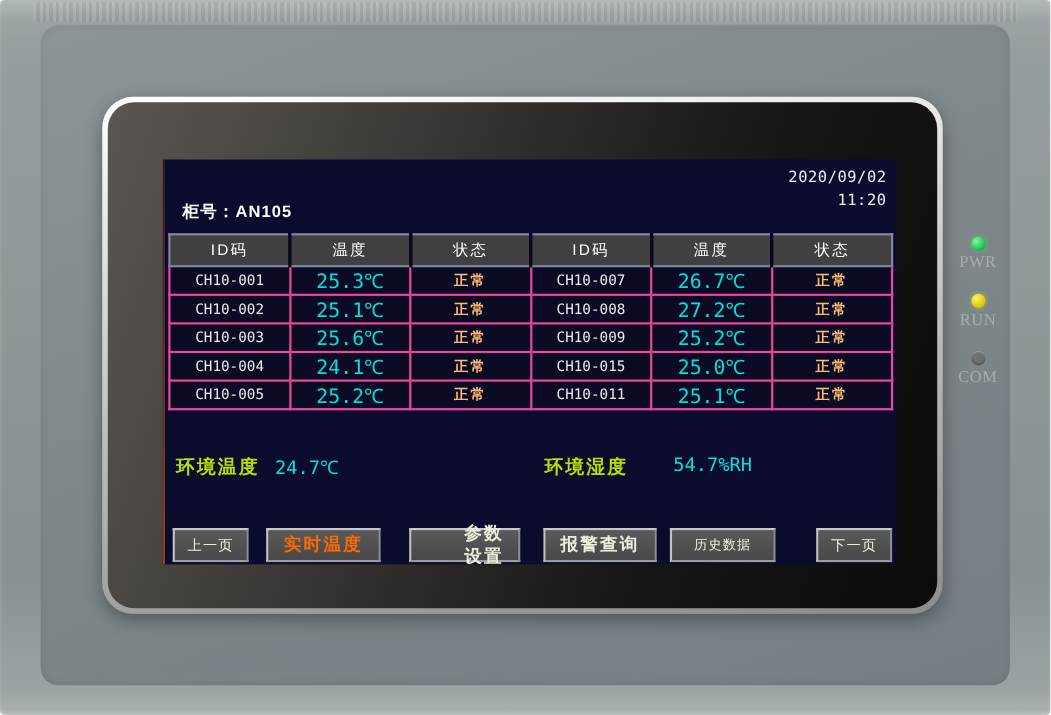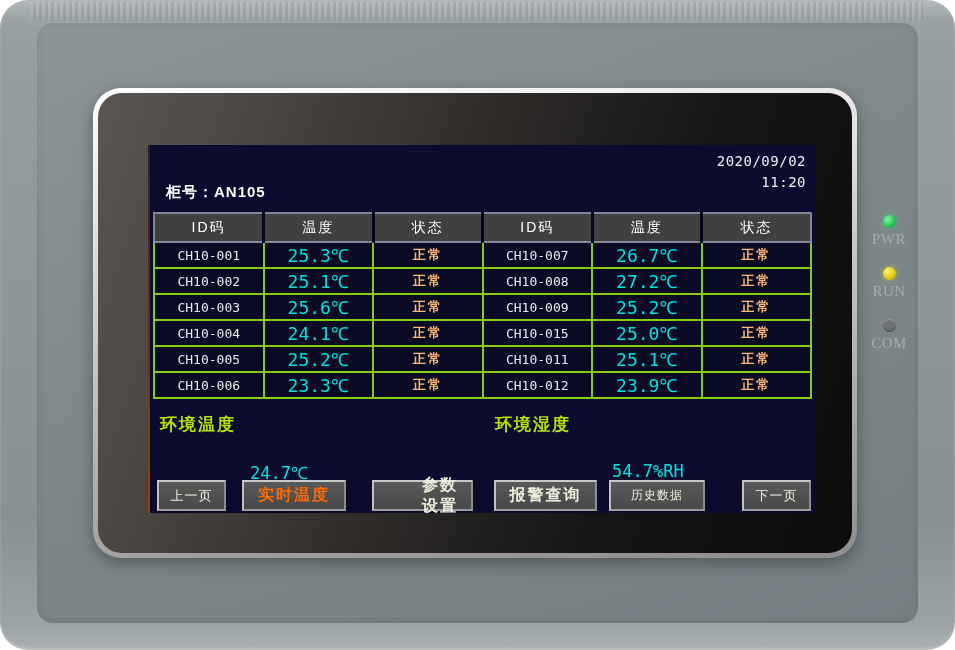--- a/index.html
+++ b/index.html
@@ -3,21 +3,21 @@
 <meta charset="utf-8">
 <style>
   html,body { margin:0; padding:0; }
   body {
     width:955px; height:650px; position:relative; background:#ffffff;
     font-family:"Liberation Sans","DejaVu Sans",sans-serif;
     -webkit-font-smoothing:antialiased;
   }
   
   .device {
-    position:absolute; inset:0; border-radius:28px; overflow:hidden;
+    position:absolute; inset:0; border-radius:4px; overflow:hidden;
     background:linear-gradient(180deg,#b3b9ba 0%,#9ba3a4 3%,#949d9f 8%,#8e9899 45%,#879194 80%,#9aa3a4 96%,#aab1b2 100%);
     box-shadow: inset 0 -2px 3px rgba(255,255,255,0.25);
   }
   .device::before { 
     content:""; position:absolute; left:30px; right:30px; top:2px; height:18px;
     background:repeating-linear-gradient(90deg, rgba(255,255,255,0.07) 0 3px, rgba(0,0,0,0.05) 3px 6px);
   }
   .face {
     position:absolute; left:37px; top:22px; width:881px; height:601px; border-radius:16px;
     background:linear-gradient(160deg,#8c9699 0%,#7f898c 45%,#747f83 100%);
@@ -57,31 +57,31 @@
     border-collapse:collapse; table-layout:fixed;
   }
   .data-table th {
     background:#404040; color:#ffffff; font-size:14px; font-weight:normal;
     height:25px; border:2px solid #84879a; border-left:3px solid #06061c; border-right:3px solid #06061c;
     letter-spacing:2px;
   }
   .data-table th:first-child { border-left:2px solid #84879a; }
   .data-table th:last-child  { border-right:2px solid #84879a; }
   .data-table td {
-    border:2px solid #84cc16; height:23px; text-align:center; padding:0;
+    border:2px solid #ec4899; height:23px; text-align:center; padding:0;
     background:#0a0a24;
   }
   td.c-id   { color:#e9ebee; font-family:"DejaVu Sans Mono","Liberation Mono",monospace; font-size:13px; }
   td.c-temp { color:#00e0e0; font-family:"DejaVu Sans Mono","Liberation Mono",monospace; font-size:18px; }
   td.c-status { color:#fdba74; font-size:13px; font-weight:bold; letter-spacing:2px; }
   
   .ambient { position:absolute; left:0; top:268px; width:100%; height:28px; }
   .amb-label { position:absolute; font-size:17px; font-weight:bold; color:#b8e000; letter-spacing:2px; }
   .amb-value { position:absolute; font-size:17px; color:#00e0e0;
-               font-family:"DejaVu Sans Mono","Liberation Mono",monospace;margin-top:48px; }
+               font-family:"DejaVu Sans Mono","Liberation Mono",monospace; }
   .amb-t-label { left:12px; }  .amb-t-value { left:102px; }
   .amb-h-label { left:347px; } .amb-h-value { left:464px;text-align:center; }
   
   .btn {
     position:absolute; top:335px; height:31px; box-sizing:border-box;
     background:linear-gradient(180deg,#5a5a5a,#484848);
     border:2px solid; border-color:#c9c9c9 #8e8e8e #9d9d9d #c2c2c2;
     color:#eeeedd; display:flex; align-items:center; justify-content:center;
     font-size:13px; letter-spacing:1px; cursor:pointer;
   }
@@ -171,28 +171,20 @@
                 <td class="c-status">正常</td>
               </tr>
               <tr>
                 <td class="c-id">CH10-005</td>
                 <td class="c-temp">25.2℃</td>
                 <td class="c-status">正常</td>
                 <td class="c-id">CH10-011</td>
                 <td class="c-temp">25.1℃</td>
                 <td class="c-status">正常</td>
               </tr>
-              <tr>
-                <td class="c-id">CH10-006</td>
-                <td class="c-temp">23.3℃</td>
-                <td class="c-status">正常</td>
-                <td class="c-id">CH10-012</td>
-                <td class="c-temp">23.9℃</td>
-                <td class="c-status">正常</td>
-              </tr>
             </tbody>
           </table>
 
           <div class="ambient">
             <span class="amb-label amb-t-label">环境温度</span>
             <span class="amb-value amb-t-value">24.7℃</span>
             <span class="amb-label amb-h-label">环境湿度</span>
             <span class="amb-value amb-h-value">54.7%RH</span>
           </div>
 

